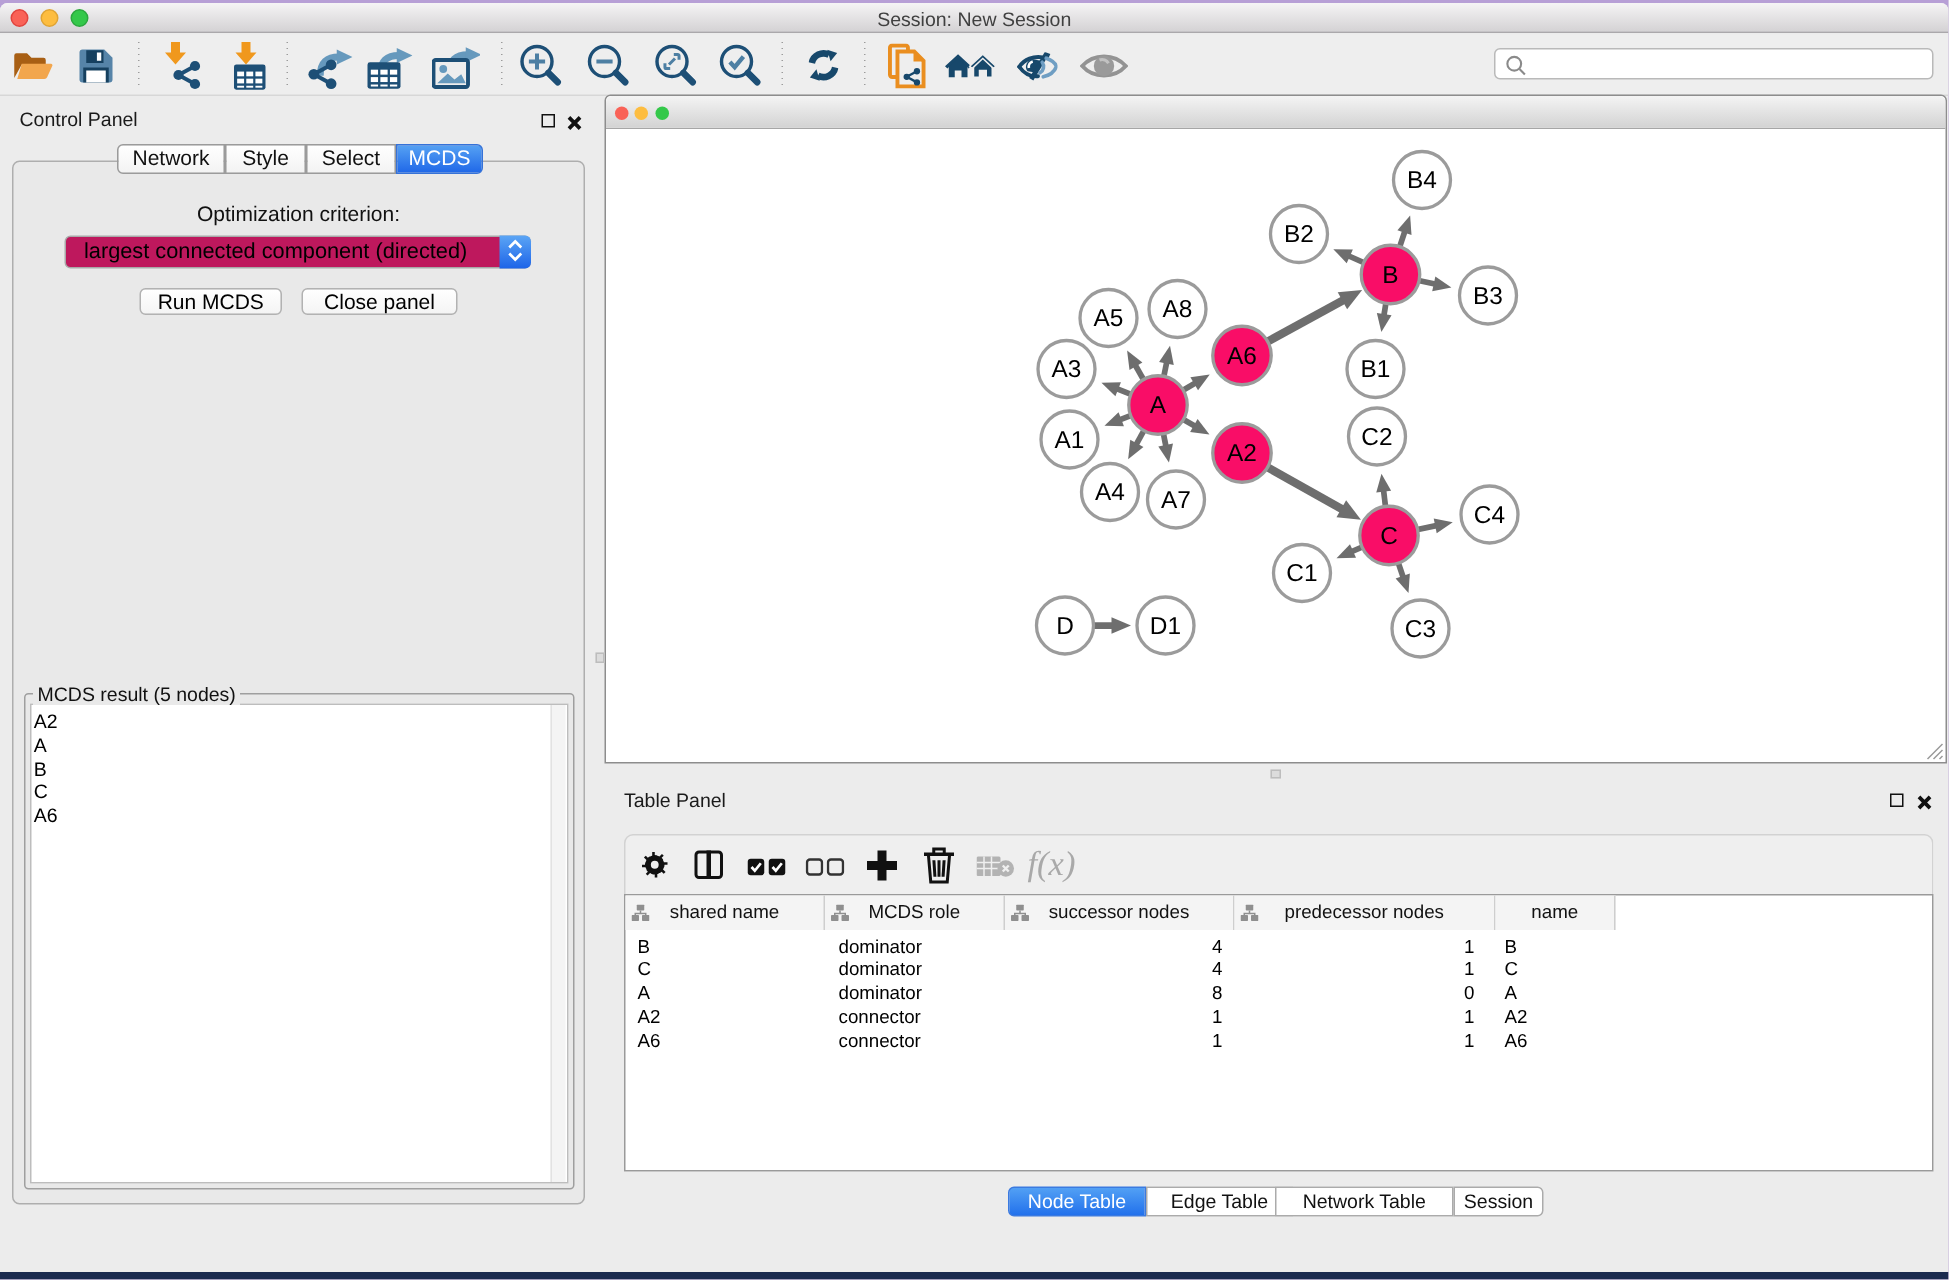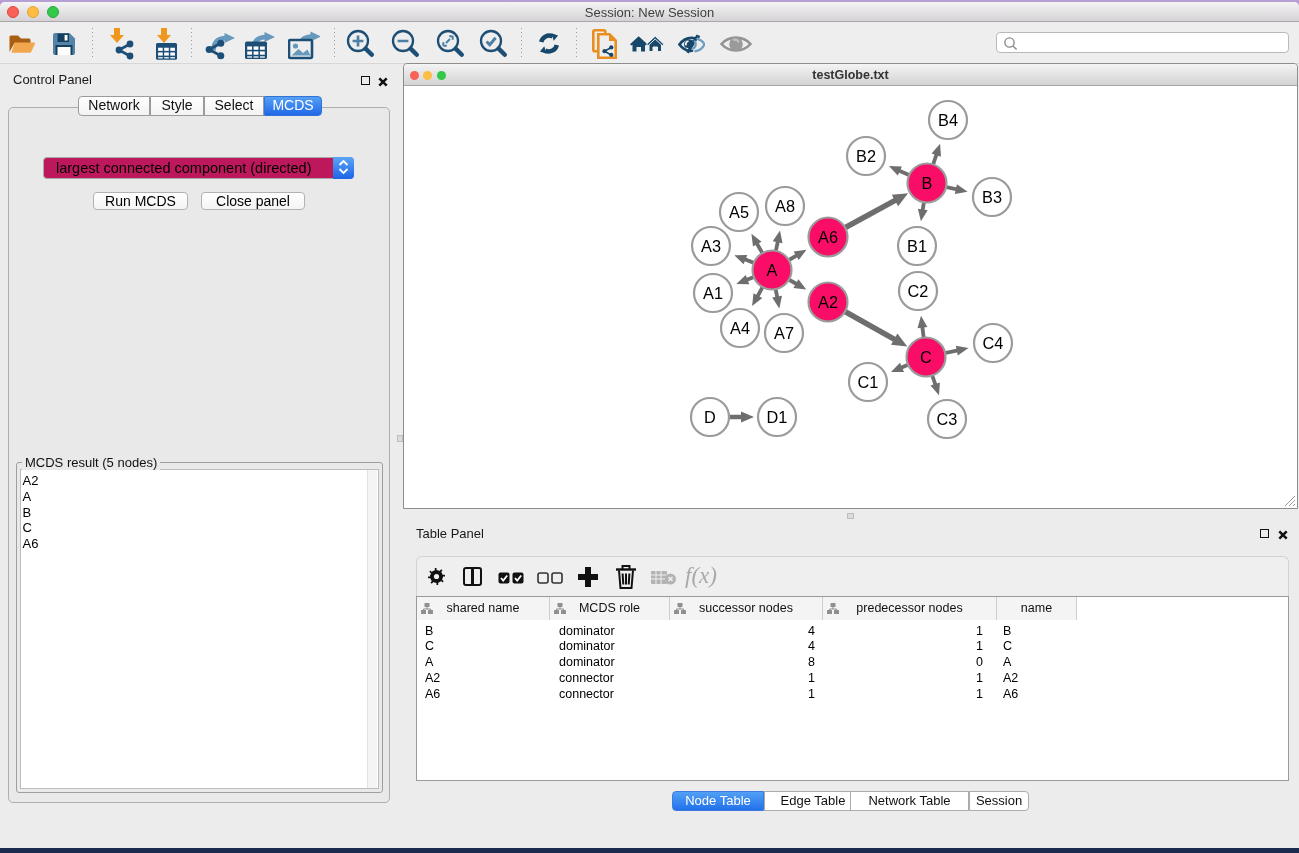--- a/index.html
+++ b/index.html
@@ -226,20 +226,21 @@
 <div id="cp-title">Control Panel</div>
 <div class="float-ic" style="left:361px;top:74px;"></div>
 <svg class="abs" style="left:378px;top:74.5px" width="10" height="10" viewBox="0 0 10 10">
       <path d="M1.3 1.3 L8.7 8.7 M8.7 1.3 L1.3 8.7" stroke="#111" stroke-width="2.5"></path>
     </svg>
 <div id="cp-box"></div>
 <div class="tab" style="left:78px;width:72px;border-radius:4px 0 0 4px;">Network</div>
 <div class="tab" style="left:150px;width:54px;">Style</div>
 <div class="tab" style="left:204px;width:60px;">Select</div>
 <div class="tab tabsel" style="left:264px;width:58px;border-radius:0 4px 4px 0;">MCDS</div>
+<div id="optlab">Optimization criterion:</div>
 <div id="combo">
       <span class="txt">largest connected component (directed)</span>
       <span class="cap">
 <svg width="13" height="16" viewBox="0 0 13 16" style="position:absolute;left:4px;top:2px">
 <path d="M2.5 6 l4 -4 4 4" fill="none" stroke="#fff" stroke-width="1.8"></path>
 <path d="M2.5 10 l4 4 4 -4" fill="none" stroke="#fff" stroke-width="1.8"></path>
         </svg>
       </span>
     </div>
 <div class="btn" style="left:93px;width:95px;">Run MCDS</div>
@@ -253,21 +254,20 @@
 <div class="it" style="top:50.4px">C</div>
 <div class="it" style="top:66.2px">A6</div>
 </div>
     </div>
 <div id="grplab">MCDS result (5 nodes)</div>
 <div id="netwin">
  <div id="nettitle">
   <div class="tl2" style="left:5.5px;background:#f96257;"></div>
   <div class="tl2" style="left:19px;background:#fdbd40;"></div>
   <div class="tl2" style="left:32.5px;background:#34c84a;"></div>
-  <div class="t">testGlobe.txt</div>
  </div>
 <svg class="abs" style="left:0;top:23px" width="893" height="423" viewBox="0 0 893 423">
         <line x1="368.0" y1="183.0" x2="350.9" y2="153.0" stroke="#6e6e6e" stroke-width="3.8"></line>
         <polygon points="347.4,146.7 357.6,154.7 349.0,159.6" fill="#6e6e6e"></polygon>
         <line x1="368.0" y1="183.0" x2="374.6" y2="150.6" stroke="#6e6e6e" stroke-width="3.8"></line>
         <polygon points="376.0,143.5 378.5,156.3 368.7,154.3" fill="#6e6e6e"></polygon>
         <line x1="368.0" y1="183.0" x2="337.0" y2="170.8" stroke="#6e6e6e" stroke-width="3.8"></line>
         <polygon points="330.3,168.2 343.3,167.9 339.6,177.2" fill="#6e6e6e"></polygon>
         <line x1="368.0" y1="183.0" x2="339.0" y2="194.3" stroke="#6e6e6e" stroke-width="3.8"></line>
         <polygon points="332.3,196.9 341.7,187.9 345.3,197.2" fill="#6e6e6e"></polygon>

